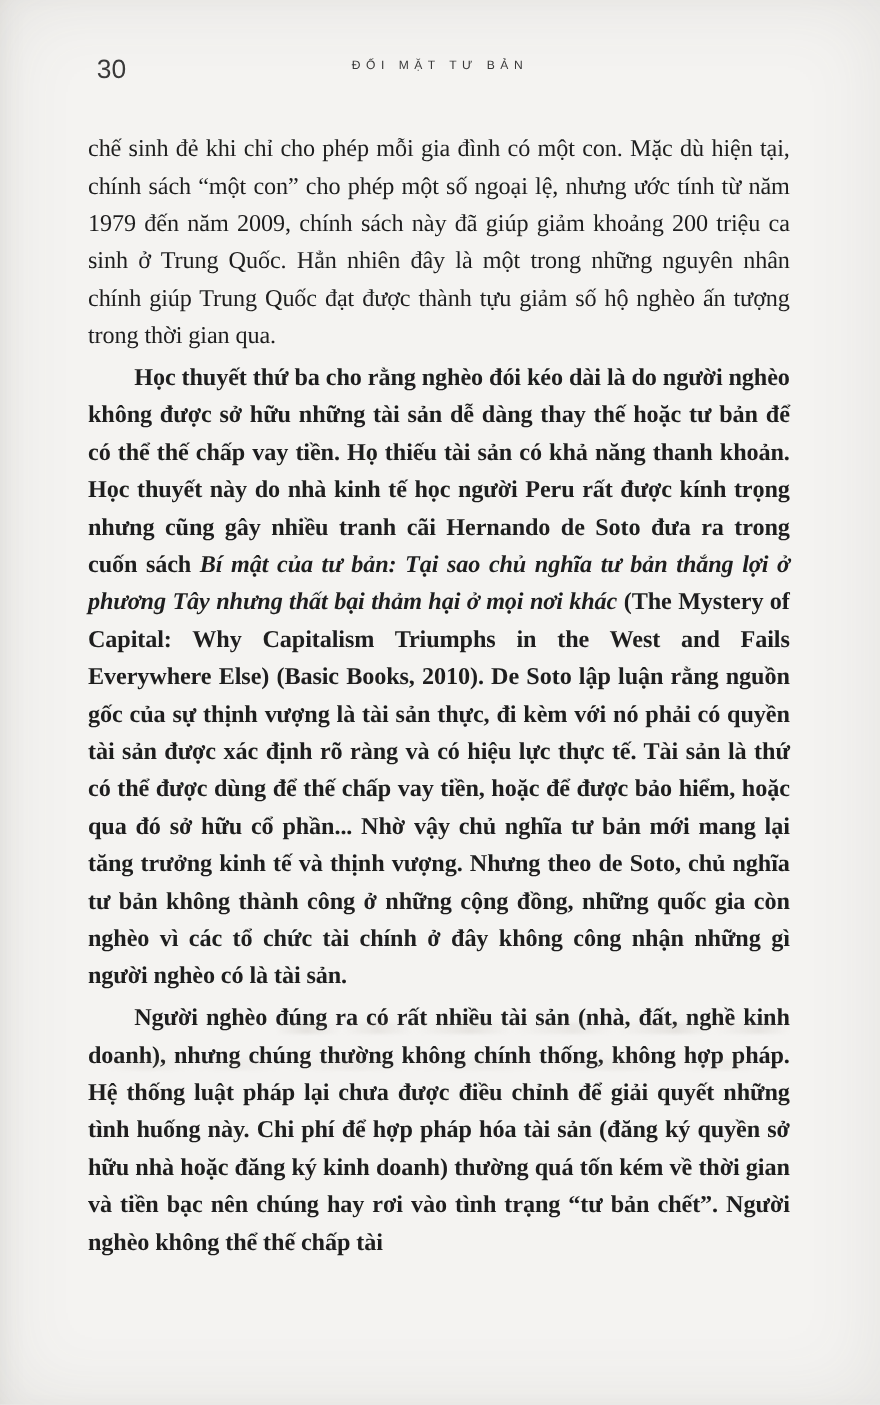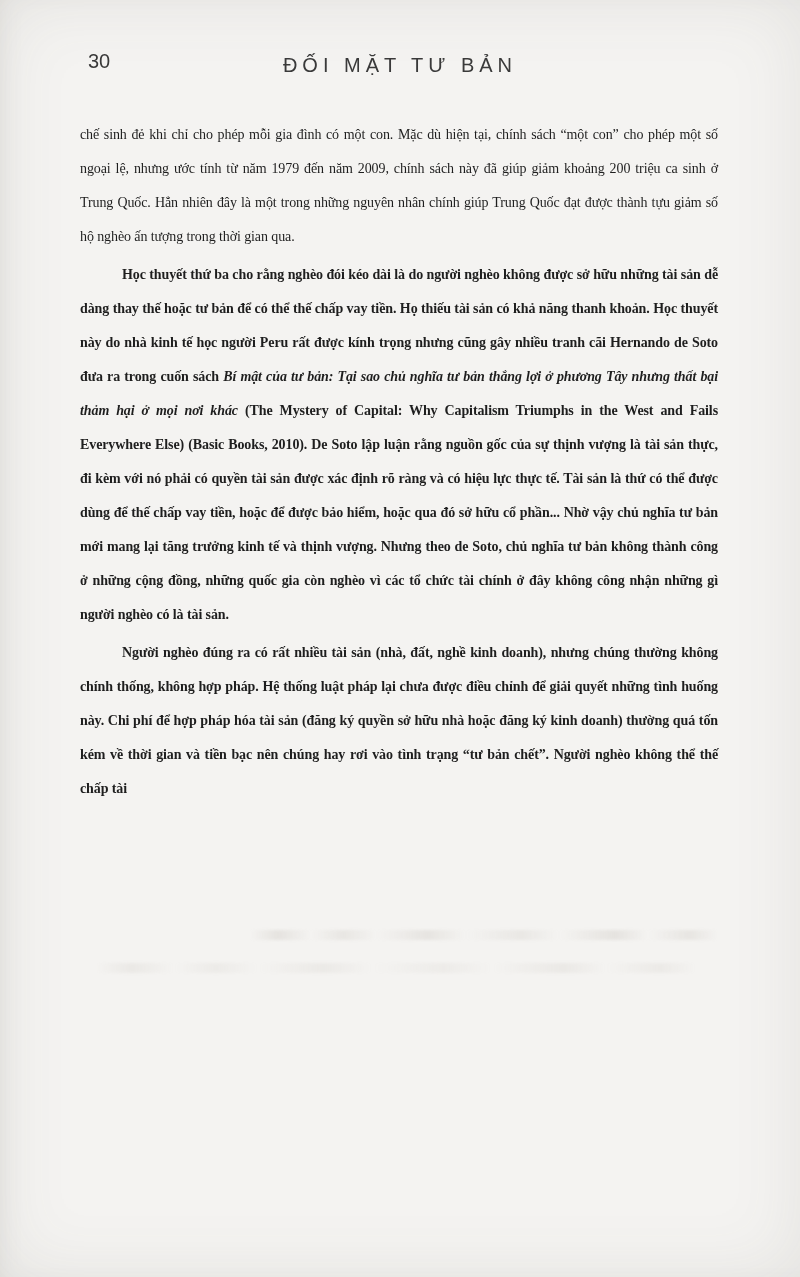--- a/index.html
+++ b/index.html
@@ -23,37 +23,37 @@
   }
   header.page-header {
     position: absolute;
     top: 50px; left: 0; right: 0;
     height: 30px;
   }
   .pagenum {
     position: absolute;
     left: 88px; top: 0;
     font-family: "Liberation Sans", sans-serif;
-    font-size: 20px;
+    font-size: 24px;
     color: var(--header-ink, #3a3a3a);
   }
   .running-title {
     position: absolute;
     left: 0; right: 0; top: 4px;
     text-align: center;
     font-family: "Liberation Sans", sans-serif;
-    font-size: 20px;
+    font-size: 11px;
     letter-spacing: 5px;
     color: var(--header-ink, #3a3a3a);
   }
   main.body-text {
     position: absolute;
     top: 118px; left: 80px;
     width: 638px;
-    font-size: 14px;
+    font-size: 22px;
     line-height: 34px;
     letter-spacing: -0.1px;
     text-align: justify;
     color: var(--ink, #1e1e1e);
   }
   main.body-text p.para { margin: 0; }
   main.body-text p.para + p.para { margin-top: 4px; font-weight: bold; }
   main.body-text p.para.indent { text-indent: 42px; }
   .it { font-style: italic; }
   

